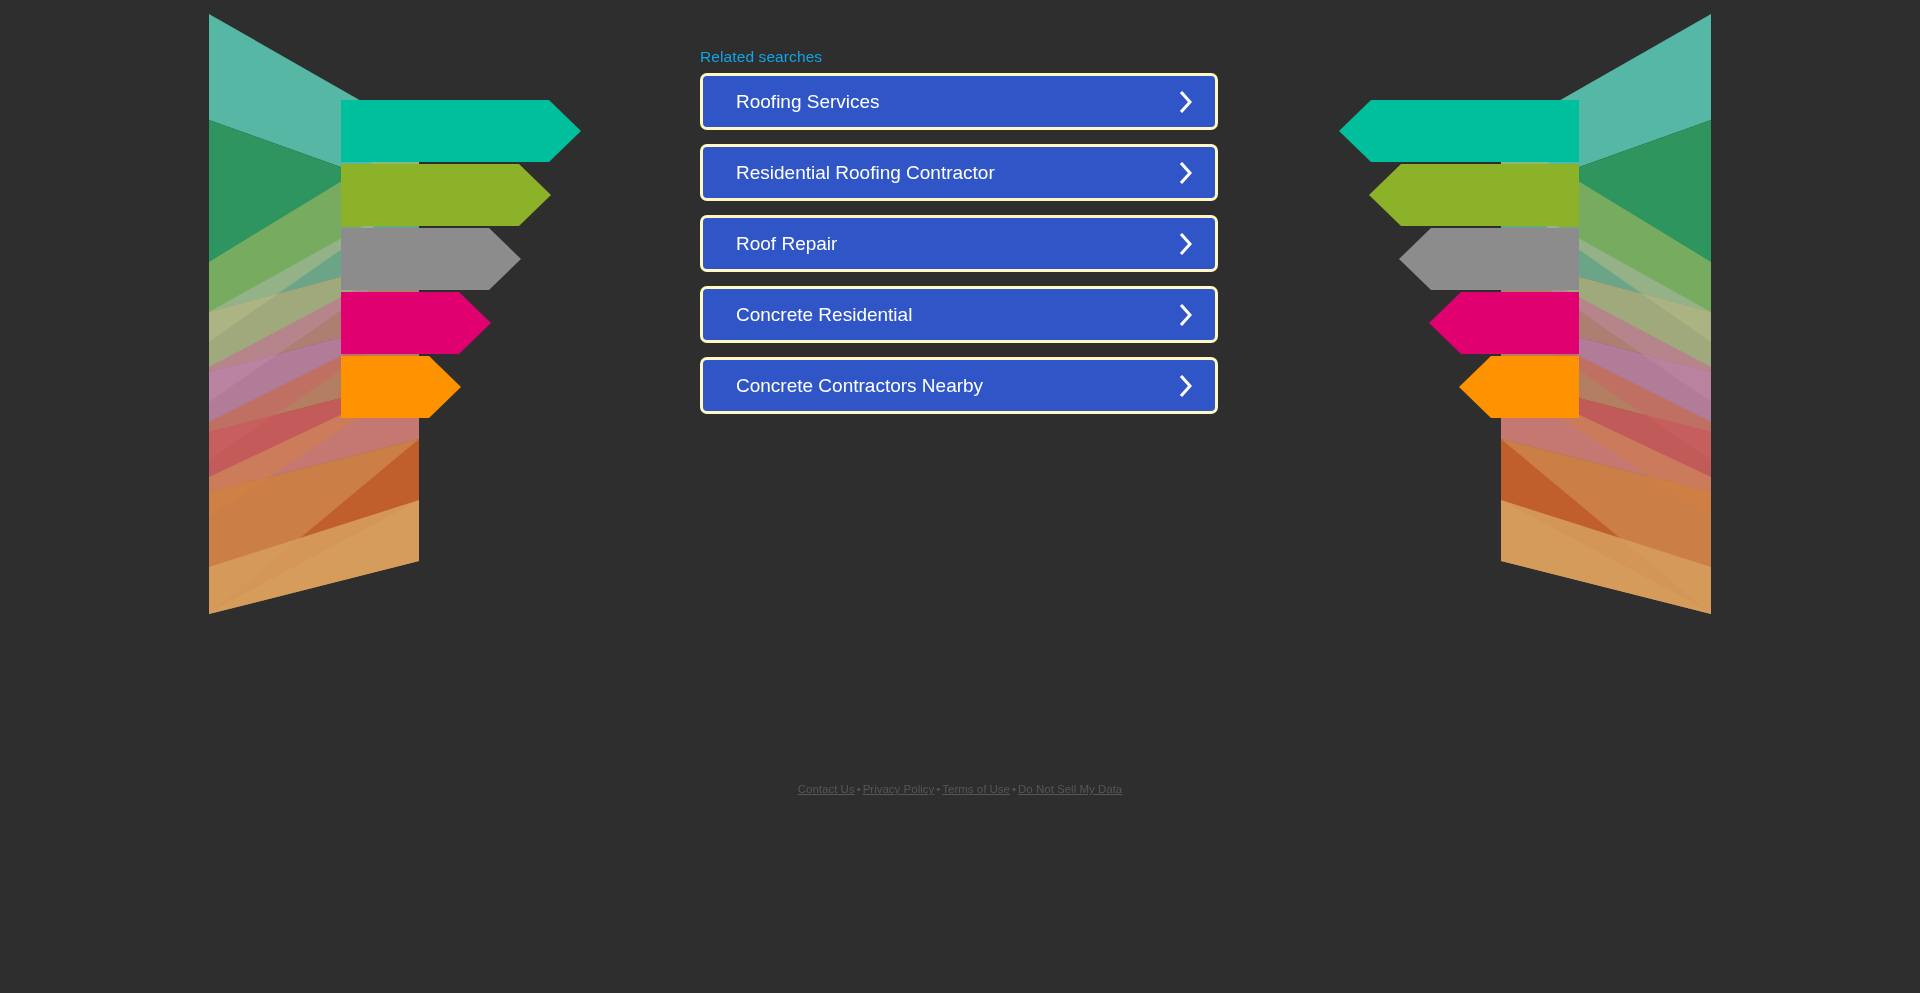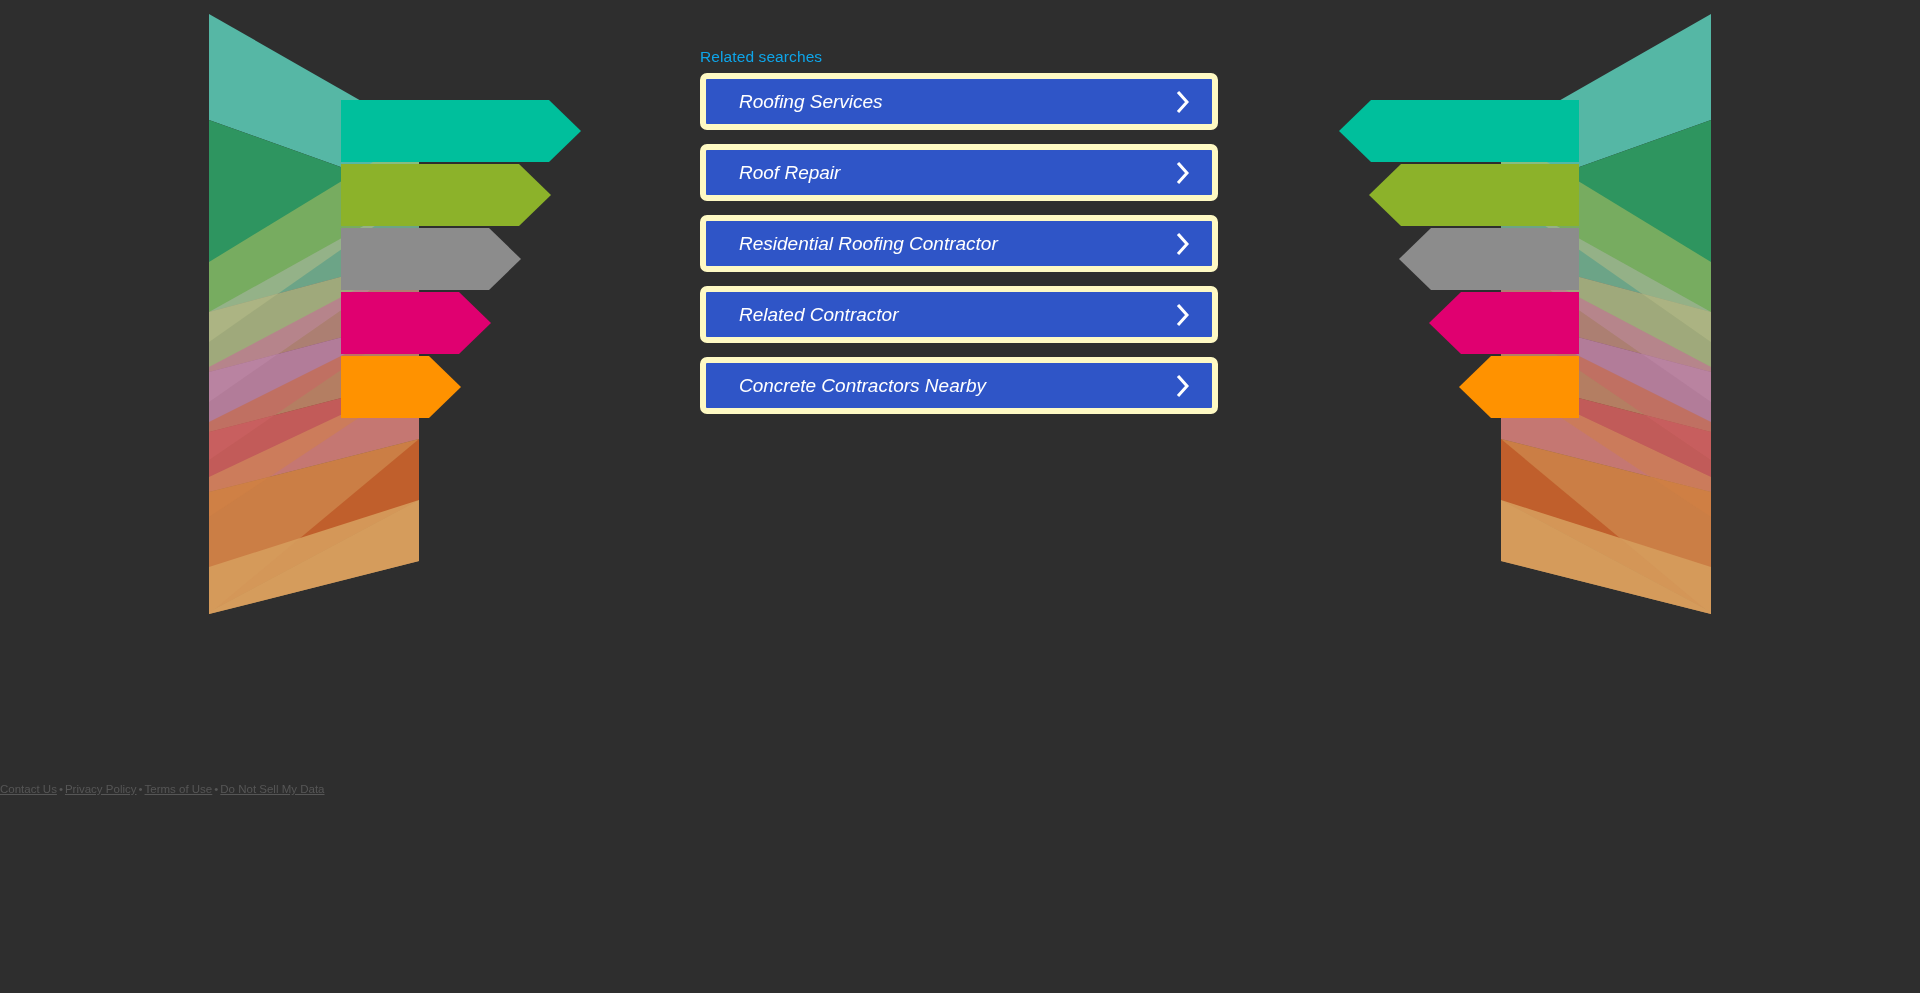--- a/index.html
+++ b/index.html
@@ -45,25 +45,24 @@
   }
 
   .search-link {
     display: block;
     position: relative;
     box-sizing: border-box;
     width: 518px;
     height: 57px;
     margin-bottom: 14px;
     background: #2f55c7;
-    border: 6px solid #fef9c3;
+    border: 3px solid #fef9c3;
     border-radius: 7px;
     text-decoration: none;
     cursor: pointer;
-    font-style: italic;
   }
   .search-link-label {
     position: absolute;
     left: 33px;
     top: 50%;
     transform: translateY(-50%);
     color: #ffffff;
     font-size: 19px;
     line-height: 22px;
     white-space: nowrap;
@@ -77,20 +76,21 @@
     height: 26px;
   }
   .chevron-icon svg { display: block; width: 100%; height: 100%; }
 
   
   #footer {
     position: absolute;
     left: 0;
     top: 782px;
     width: 1920px;
+    text-align: center;
     font-size: 11.5px;
     line-height: 15px;
     color: #565656;
     white-space: nowrap;
   }
   #footer a {
     color: #565656;
     text-decoration: underline;
   }
   #footer .sep {
@@ -164,39 +164,39 @@
   <a class="search-link" href="#">
     <span class="search-link-label">Roofing Services</span>
     <span class="chevron-icon">
       <svg viewBox="0 0 18 26" fill="none">
           <path d="M5 4 L13 13 L5 22" stroke="#ffffff" stroke-width="3" stroke-linecap="square" stroke-linejoin="miter" fill="none"></path>
         </svg>
     </span>
   </a>
 
   <a class="search-link" href="#">
+    <span class="search-link-label">Residential Roofing Contractor</span>
+    <span class="chevron-icon">
+      <svg viewBox="0 0 18 26" fill="none">
+          <path d="M5 4 L13 13 L5 22" stroke="#ffffff" stroke-width="3" stroke-linecap="square" stroke-linejoin="miter" fill="none"></path>
+        </svg>
+    </span>
+  </a>
+
+  <a class="search-link" href="#">
     <span class="search-link-label">Roof Repair</span>
     <span class="chevron-icon">
       <svg viewBox="0 0 18 26" fill="none">
           <path d="M5 4 L13 13 L5 22" stroke="#ffffff" stroke-width="3" stroke-linecap="square" stroke-linejoin="miter" fill="none"></path>
         </svg>
     </span>
   </a>
 
   <a class="search-link" href="#">
-    <span class="search-link-label">Residential Roofing Contractor</span>
-    <span class="chevron-icon">
-      <svg viewBox="0 0 18 26" fill="none">
-          <path d="M5 4 L13 13 L5 22" stroke="#ffffff" stroke-width="3" stroke-linecap="square" stroke-linejoin="miter" fill="none"></path>
-        </svg>
-    </span>
-  </a>
-
-  <a class="search-link" href="#">
-    <span class="search-link-label">Related Contractor</span>
+    <span class="search-link-label">Concrete Residential</span>
     <span class="chevron-icon">
       <svg viewBox="0 0 18 26" fill="none">
           <path d="M5 4 L13 13 L5 22" stroke="#ffffff" stroke-width="3" stroke-linecap="square" stroke-linejoin="miter" fill="none"></path>
         </svg>
     </span>
   </a>
 
 
   <a class="search-link" href="#">
     <span class="search-link-label">Concrete Contractors Nearby</span>

